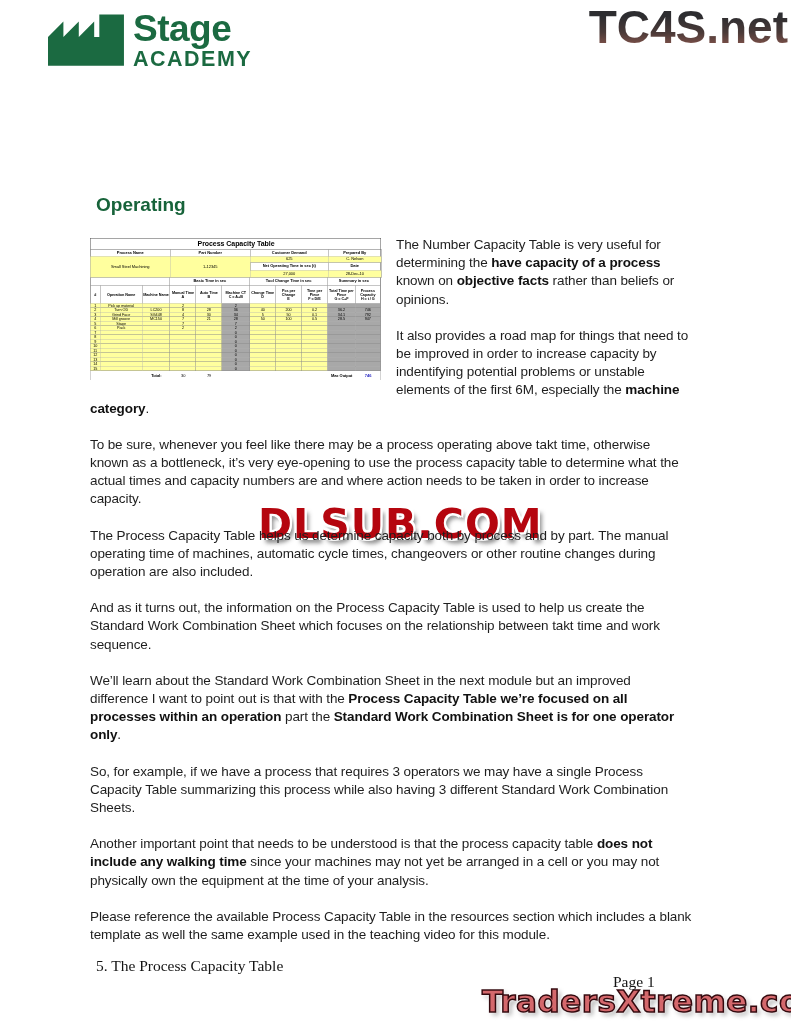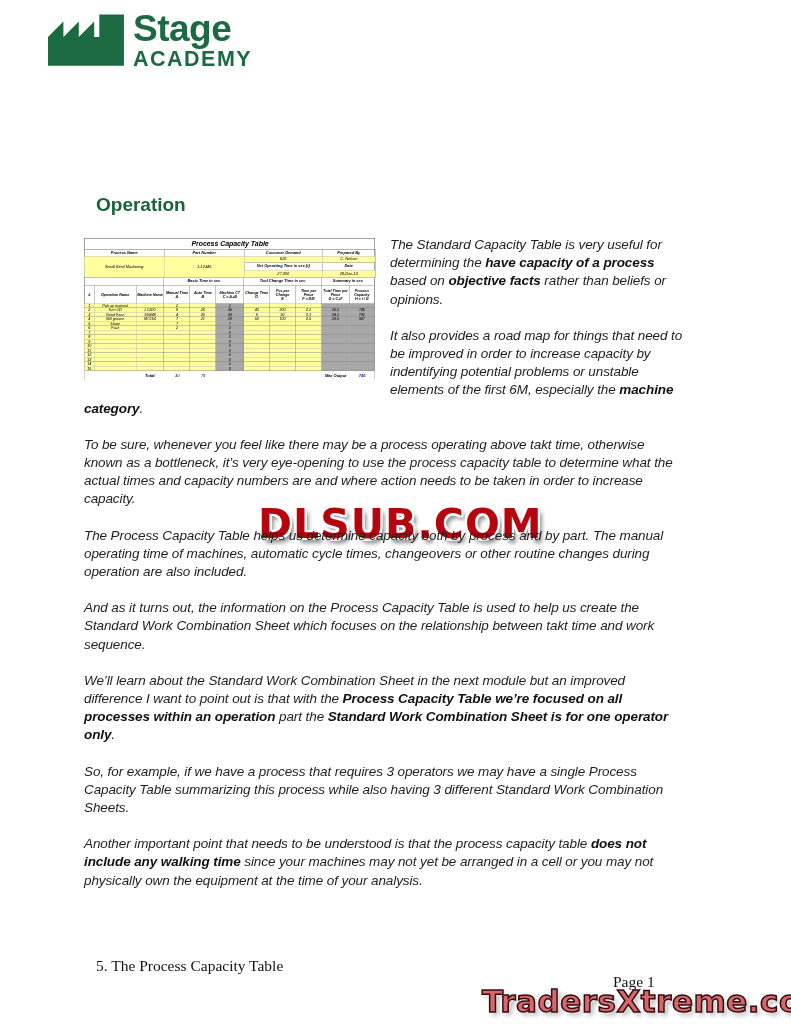--- a/index.html
+++ b/index.html
@@ -47,22 +47,22 @@
     position:absolute; top:128px; left:0; width:100%;
     text-align:center; font-size:35px; font-weight:400;
     letter-spacing:0.3px; color:#101010;
   }
   .section-heading {
     position:absolute; top:194px; left:96px;
     font-size:19px; font-weight:700; color:#17633a;
   }
 
   
-  .content { position:absolute; top:236px; left:84px; width:602px;
-    font-size:13.5px; line-height:18.2px; letter-spacing:-0.1px; color:#1e1e1e;font-style:italic; }
+  .content { position:absolute; top:236px; left:90px; width:602px;
+    font-size:13.5px; line-height:18.2px; letter-spacing:-0.1px; color:#1e1e1e; }
   .content p { margin:0 0 18px 0; }
   .content b { font-weight:700; color:#111; }
 
   
   .figure { float:left; width:292px; height:142px; margin:2px 14px 4px 0; overflow:hidden; }
   .sheet {
     width:582px; transform:scale(0.5); transform-origin:0 0;
     background:#ffffff; border:1px solid #4d4d4d;
     font-family:"Liberation Sans", sans-serif; color:#000;
   }
@@ -99,24 +99,25 @@
   <div class="logo">
     <svg width="78" height="56" viewBox="0 0 76 54">
       <polygon points="0,54 0,26 15,11 15,26 30,11 30,26 45,11 45,26 50,26 50,4 74,4 74,54" fill="#1b6a41"></polygon>
     </svg>
     <div class="logo-text">
       <div class="logo-main">Stage</div>
       <div class="logo-sub">ACADEMY</div>
     </div>
   </div>
 
+  <div class="wm-top">TC4S.net</div>
   <div class="wm-mid">DLSUB.COM</div>
   <div class="wm-bot">TradersXtreme.com</div>
 
-  <h2 class="section-heading">Operation</h2>
+  <h2 class="section-heading">Operating</h2>
 
   <div class="content">
     <div class="figure">
       <div class="sheet" id="sheet">
           <div class="sh-title" style="width: 582px; height: 22px;">Process Capacity Table</div>
           <div class="sh-row">
             <div class="" style="width: 160px; height: 56px; display: block;">
               <div class="sh-c lbl" style="width: 160px; height: 14px;">Process Name</div>
               <div class="sh-c val" style="width: 160px; height: 42px;">Small Steel Machining</div>
             </div>
@@ -390,28 +391,29 @@
             <div class="sh-c tot-lbl" style="width: 56px; height: 18px; border: none; background: transparent;">Total:</div>
             <div class="sh-c" style="width: 52px; height: 18px; border: none; background: transparent;">30</div>
             <div class="sh-c" style="width: 52px; height: 18px; border: none; background: transparent;">79</div>
             <div class="" style="width: 212px; height: 18px; border: none; background: transparent;"></div>
             <div class="sh-c tot-lbl" style="width: 56px; height: 18px; border: none; background: transparent;">Max Output</div>
             <div class="sh-c tot-max" style="width: 50px; height: 18px; border: none; background: transparent;">746</div>
           </div>
         </div>
     </div>
     <div id="paragraphs">
-        <p><span>The Standard Capacity Table is very useful for determining the </span><b>have capacity of a process</b><span> based on </span><b>objective facts</b><span> rather than beliefs or opinions.</span></p>
+        <p><span>The Number Capacity Table is very useful for determining the </span><b>have capacity of a process</b><span> known on </span><b>objective facts</b><span> rather than beliefs or opinions.</span></p>
         <p><span>It also provides a road map for things that need to be improved in order to increase capacity by indentifying potential problems or unstable elements of the first 6M, especially the </span><b>machine category</b><span>.</span></p>
         <p><span>To be sure, whenever you feel like there may be a process operating above takt time, otherwise known as a bottleneck, it’s very eye-opening to use the process capacity table to determine what the actual times and capacity numbers are and where action needs to be taken in order to increase capacity.</span></p>
         <p><span>The Process Capacity Table helps us determine capacity both by process and by part.  The manual operating time of machines, automatic cycle times, changeovers or other routine changes during operation are also included.</span></p>
         <p><span>And as it turns out, the information on the Process Capacity Table is used to help us create the Standard Work Combination Sheet which focuses on the relationship between takt time and work sequence.</span></p>
         <p><span>We’ll learn about the Standard Work Combination Sheet in the next module but an improved difference I want to point out is that with the </span><b>Process Capacity Table we’re focused on all processes within an operation</b><span> part the </span><b>Standard Work Combination Sheet is for one operator only</b><span>.</span></p>
         <p><span>So, for example, if we have a process that requires 3 operators we may have a single Process Capacity Table summarizing this process while also having 3 different Standard Work Combination Sheets.</span></p>
         <p><span>Another important point that needs to be understood is that the process capacity table </span><b>does not include any walking time</b><span> since your machines may not yet be arranged in a cell or you may not physically own the equipment at the time of your analysis.</span></p>
+        <p><span>Please reference the available Process Capacity Table in the resources section which includes a blank template as well the same example used in the teaching video for this module.</span></p>
       </div>
   </div>
 
   <div class="footer">
     <span class="footer-left">5. The Process Capacity Table</span>
     <span class="footer-right">Page 1</span>
   </div>
 
 </div>
 

